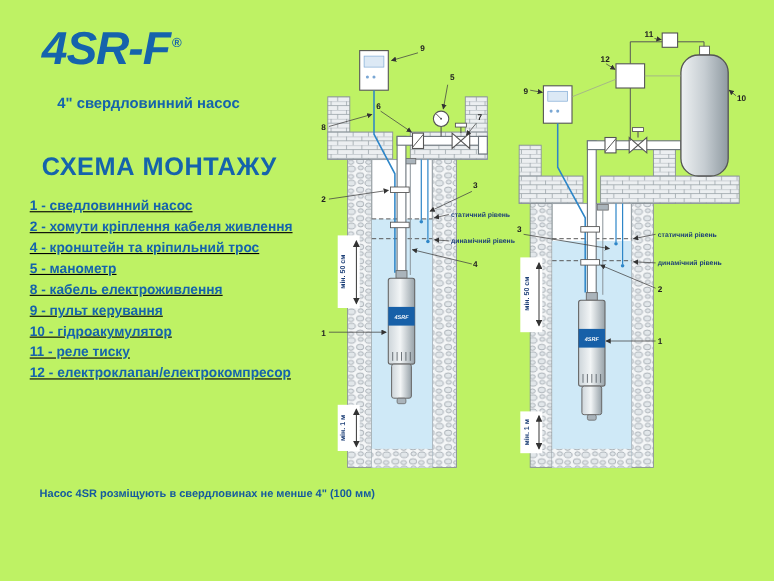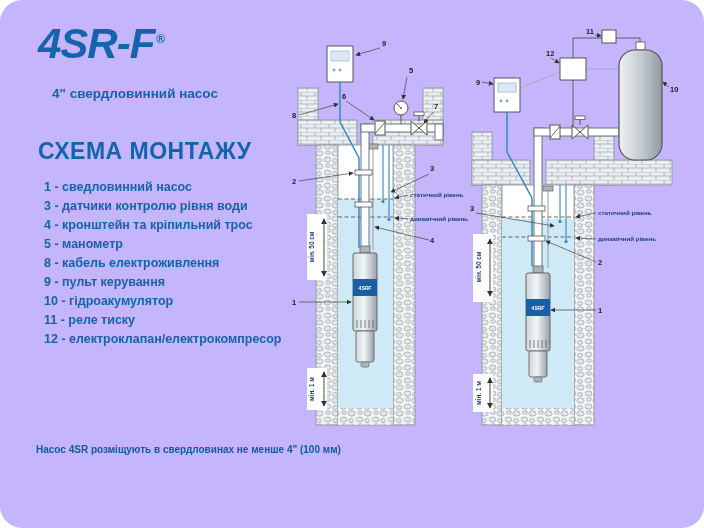--- a/index.html
+++ b/index.html
@@ -1,25 +1,25 @@
 <!DOCTYPE html>
 <html><head>
 <meta charset="utf-8">
 <style>
   * { margin:0; padding:0; box-sizing:border-box; }
   body { background:#ffffff; font-family:"Liberation Sans", sans-serif; }
-  .page { position:relative; width:704px; height:528px; background:#c4b5fd; overflow:hidden;border-radius:22px; }
+  .page { position:relative; width:704px; height:528px; background:#bef264; overflow:hidden; }
 
   .logo { position:absolute; left:38px; top:20px; font-size:42px; font-weight:bold; font-style:italic;
           color:#1563ac; letter-spacing:-1px; }
   .logo .reg { font-size:12px; font-style:normal; vertical-align:super; margin-left:2px; }
   .subtitle { position:absolute; left:52px; top:86px; font-size:13.5px; font-weight:bold; color:#1563ac; }
   .title { position:absolute; left:38px; top:138px; font-size:23px; font-weight:bold; color:#1563ac; letter-spacing:0.5px; }
 
-  .legend { position:absolute; left:44px; top:178px; }
+  .legend { position:absolute; left:27px; top:178px;text-decoration:underline; }
   .legend-item { font-size:12.5px; font-weight:bold; color:#1563ac; line-height:19px; white-space:nowrap; }
 
   .notes { position:absolute; left:36px; top:444px; width:660px; color:#155a9e;
            font-size:10px; font-weight:bold; line-height:1.26; }
   .notes p { margin-bottom:2px; }
 
   svg.diag { position:absolute; top:20px; }
   #diagL { left:283px; width:190px; height:420px; }
   #diagR { left:464px; width:238px; height:420px; }
 
@@ -72,21 +72,21 @@
       </marker>
     </defs>
   </svg>
 
   <div class="logo"><span>4SR-F</span><span class="reg">®</span></div>
   <div class="subtitle">4" свердловинний насос</div>
   <div class="title">СХЕМА МОНТАЖУ</div>
 
   <div class="legend">
     <div class="legend-item">1 - сведловинний насос</div>
-    <div class="legend-item">3 - датчики контролю рівня води</div>
+    <div class="legend-item">2 - хомути кріплення кабеля живлення</div>
     <div class="legend-item">4 - кронштейн та кріпильний трос</div>
     <div class="legend-item">5 - манометр</div>
     <div class="legend-item">8 - кабель електроживлення</div>
     <div class="legend-item">9 - пульт керування</div>
     <div class="legend-item">10 - гідроакумулятор</div>
     <div class="legend-item">11 - реле тиску</div>
     <div class="legend-item">12 - електроклапан/електрокомпресор</div>
   </div>
 
   <svg id="diagL" class="diag" viewBox="0 0 190 420">

